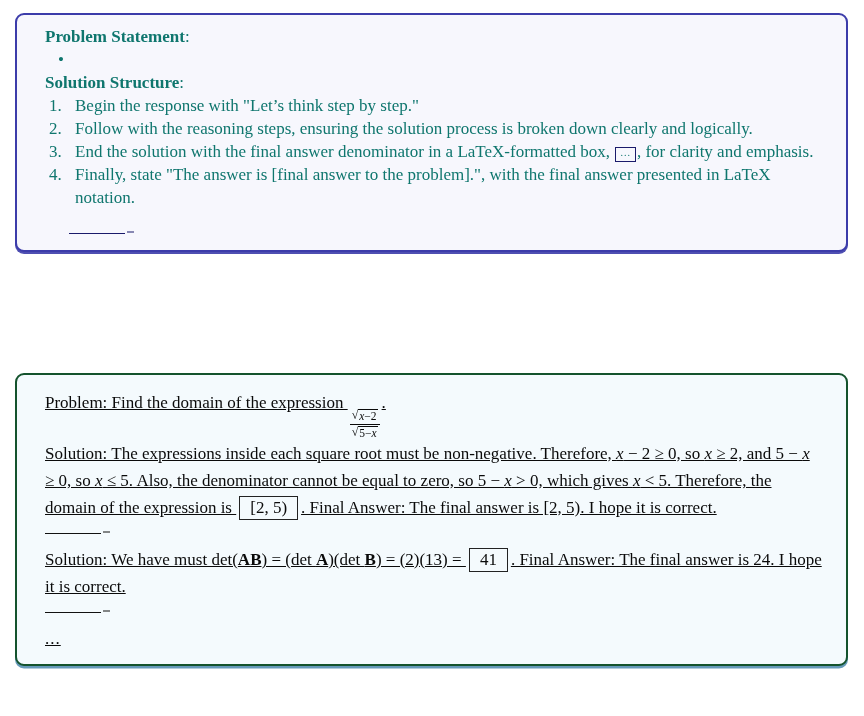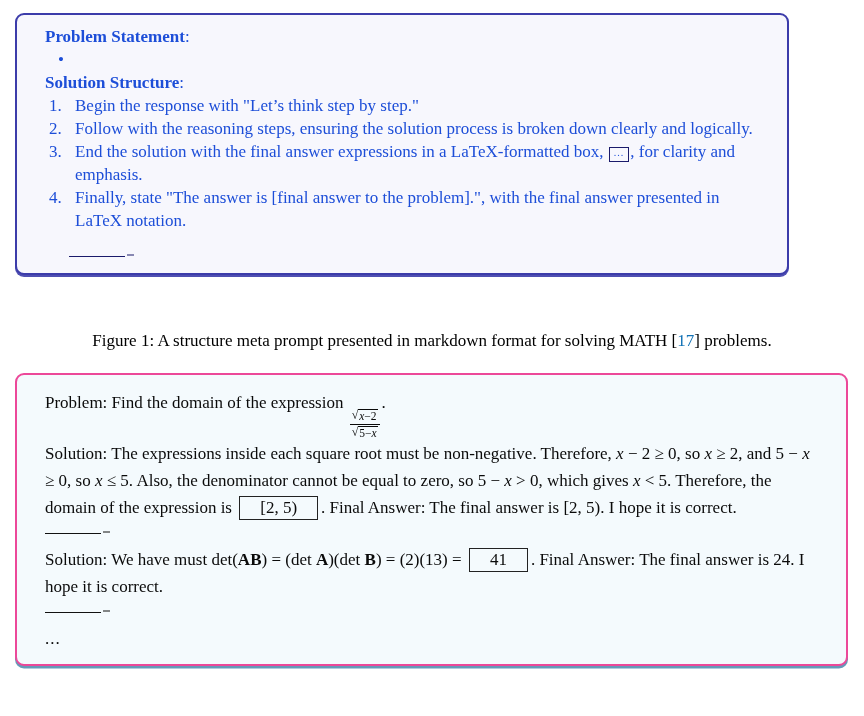--- a/index.html
+++ b/index.html
@@ -6,26 +6,26 @@
   html, body { margin: 0; padding: 0; background: #ffffff; }
   body {
     width: 864px; height: 716px;
     font-family: "Liberation Serif", serif;
     color: #000;
   }
   .page { position: relative; width: 864px; height: 716px; overflow: hidden; background: #fff; }
 
   
   .prompt-box {
-    position: absolute; left: 15px; top: 13px; width: 774px;
+    position: absolute; left: 15px; top: 13px; width: 833px;
     border: 2px solid #3c3caa; border-radius: 9px;
     background: #f7f7fd;
     box-shadow: 0 2px 0 rgba(60, 60, 170, 0.9);
     padding: 10px 24px 16px 28px;
-    color: #1d4ed8;
+    color: #0f766e;
     font-size: 17px; line-height: 23px;
   }
   .b { font-weight: bold; }
   .pline { }
   .bullet-row { display: flex; padding-left: 13px; }
   .bullet-marker { flex: none; width: 17px; }
   .olist { }
   .li { display: flex; padding-left: 4px; }
   .num { flex: none; width: 19px; margin-right: 7px; }
   .litext { flex: 1; }
@@ -49,26 +49,26 @@
   
   .caption {
     position: absolute; top: 331px; left: 0; width: 100%;
     text-align: center; font-size: 17px; color: #000;
   }
   .ref { color: #1272b6; cursor: pointer; }
 
   
   .examples-box {
     position: absolute; left: 15px; top: 373px; width: 833px;
-    border: 2px solid #ec4899; border-radius: 9px;
+    border: 2px solid #14532d; border-radius: 9px;
     background: #f4fafd;
     box-shadow: 0 2.5px 0 rgba(74, 136, 173, 0.85);
     padding: 14px 24px 12px 28px;
     color: #0a0a0a;
-    font-size: 17px; line-height: 27px;
+    font-size: 17px; line-height: 27px; text-decoration: underline;
   }
   .para { }
   .eline { }
 
   
   .frac {
     display: inline-flex; flex-direction: column;
     text-align: center; font-size: 11.5px; line-height: 13px;
     vertical-align: -11px; margin: 0 2px;
   }
@@ -77,21 +77,21 @@
   .sqrt { font-size: 12px; line-height: 12px; }
   .ovl  { border-top: 1px solid #0a0a0a; padding: 0 1px; display: inline-block; }
 
   
   .seg-n { }
   .seg-i { font-style: italic; }
   .seg-b { font-weight: bold; }
   .seg-box {
     display: inline-block;
     border: 1.2px solid #222;
-    padding: 0 20px;
+    padding: 0 10px;
     margin: 0 3px;
     line-height: 22px;
   }
   .ellipsis { margin-top: 0px; letter-spacing: 1px; }
 </style>
 </head>
 <body>
 
 <div class="page">
 
@@ -108,37 +108,34 @@
       <div class="li">
         <span class="num">1.</span>
         <span class="litext">Begin the response with "Let’s think step by step."</span>
       </div>
       <div class="li">
         <span class="num">2.</span>
         <span class="litext">Follow with the reasoning steps, ensuring the solution process is broken down clearly and logically.</span>
       </div>
       <div class="li">
         <span class="num">3.</span>
-        <span class="litext"><span>End the solution with the final answer expressions in a LaTeX-formatted box, </span><span class="mini-box">...</span><span>, for clarity and emphasis.</span></span>
+        <span class="litext"><span>End the solution with the final answer denominator in a LaTeX-formatted box, </span><span class="mini-box">...</span><span>, for clarity and emphasis.</span></span>
       </div>
       <div class="li">
         <span class="num">4.</span>
         <span class="litext">Finally, state "The answer is [final answer to the problem].", with the final answer presented in LaTeX notation.</span>
       </div>
     </div>
 
     <div class="divider navy">
         <span class="dline"></span>
         <span class="dtick"></span>
       </div>
   </div>
 
-  <div class="caption">
-    <span>Figure 1: A structure meta prompt presented in markdown format for solving MATH [</span><span class="ref">17</span><span>] problems.</span>
-  </div>
 
   <div class="examples-box">
 
     <div class="para">
       <div class="eline">
         <span>Problem: Find the domain of the expression </span><span class="frac">
             <span class="fnum">
               <span class="sqrt">√</span>
               <span class="ovl"><span class="seg-i">x</span><span class="seg-n">−2</span></span>
             </span>

